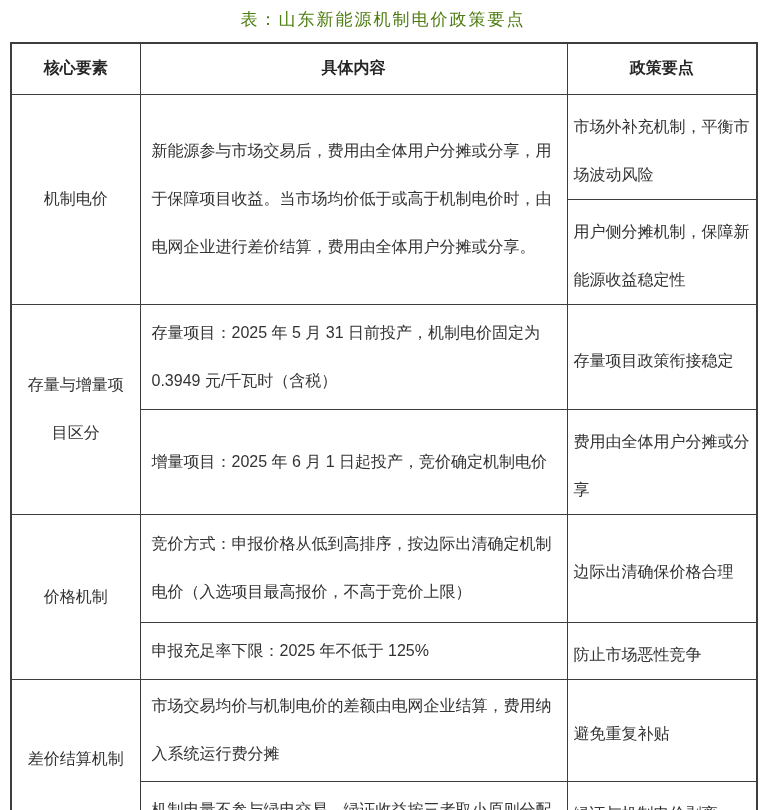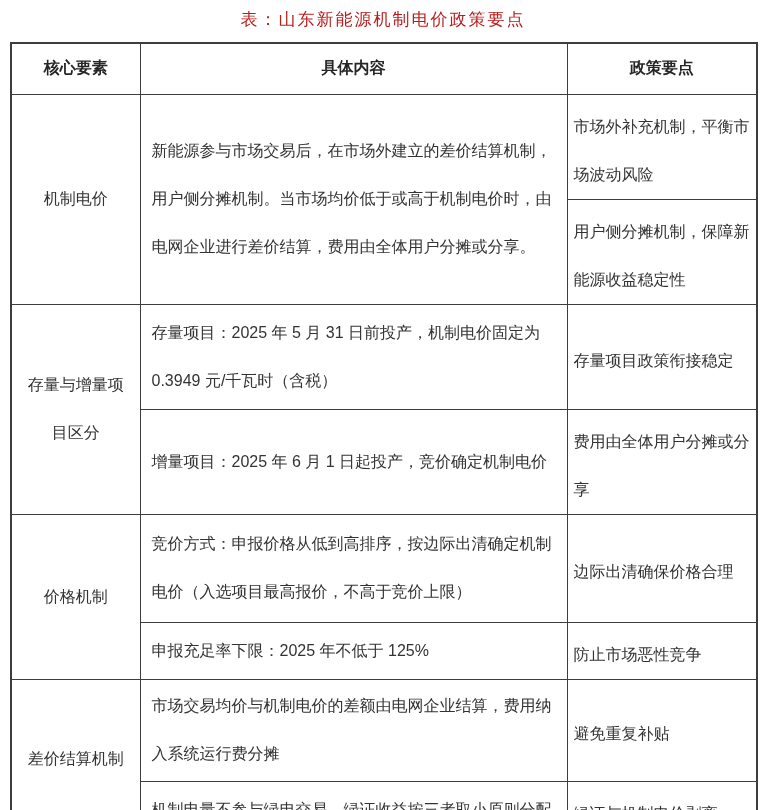--- a/index.html
+++ b/index.html
@@ -3,21 +3,21 @@
 <meta charset="utf-8">
 <style>
   html, body { margin:0; padding:0; }
   body {
     width:766px; height:810px; background:#ffffff; overflow:hidden;
     font-family:"Liberation Sans","DejaVu Sans",sans-serif;
   }
   .doc-title {
     margin:8px 0 0 0; text-align:center;
     font-family:"Liberation Serif","DejaVu Serif",serif;
-    font-size:17px; color:#b91c1c; letter-spacing:2px; line-height:24px;
+    font-size:17px; color:#4d7c0f; letter-spacing:2px; line-height:24px;
   }
   table.policy {
     border-collapse:collapse; table-layout:fixed;
     margin:10px 0 0 10px; width:747px;
     border:2px solid #3d3d3d;
   }
   .policy th, .policy td { border:1px solid #3d3d3d; overflow:hidden; }
   .policy th {
     font-size:16px; font-weight:bold; color:#262626;
     text-align:center; vertical-align:middle;
@@ -47,21 +47,21 @@
   </colgroup>
   <tbody>
     <tr class="hdr">
       <th>核心要素</th>
       <th>具体内容</th>
       <th>政策要点</th>
     </tr>
 
     <tr class="r1a">
       <td class="c1" rowspan="2">机制电价</td>
-      <td class="c2" rowspan="2">新能源参与市场交易后，在市场外建立的差价结算机制，用户侧分摊机制。当市场均价低于或高于机制电价时，由电网企业进行差价结算，费用由全体用户分摊或分享。</td>
+      <td class="c2" rowspan="2">新能源参与市场交易后，费用由全体用户分摊或分享，用于保障项目收益。当市场均价低于或高于机制电价时，由电网企业进行差价结算，费用由全体用户分摊或分享。</td>
       <td class="c3">市场外补充机制，平衡市场波动风险</td>
     </tr>
     <tr class="r1b">
       <td class="c3">用户侧分摊机制，保障新能源收益稳定性</td>
     </tr>
 
     <tr class="r2a">
       <td class="c1" rowspan="2">存量与增量项目区分</td>
       <td class="c2">存量项目：2025 年 5 月 31 日前投产，机制电价固定为 0.3949 元/千瓦时（含税）</td>
       <td class="c3">存量项目政策衔接稳定</td>

